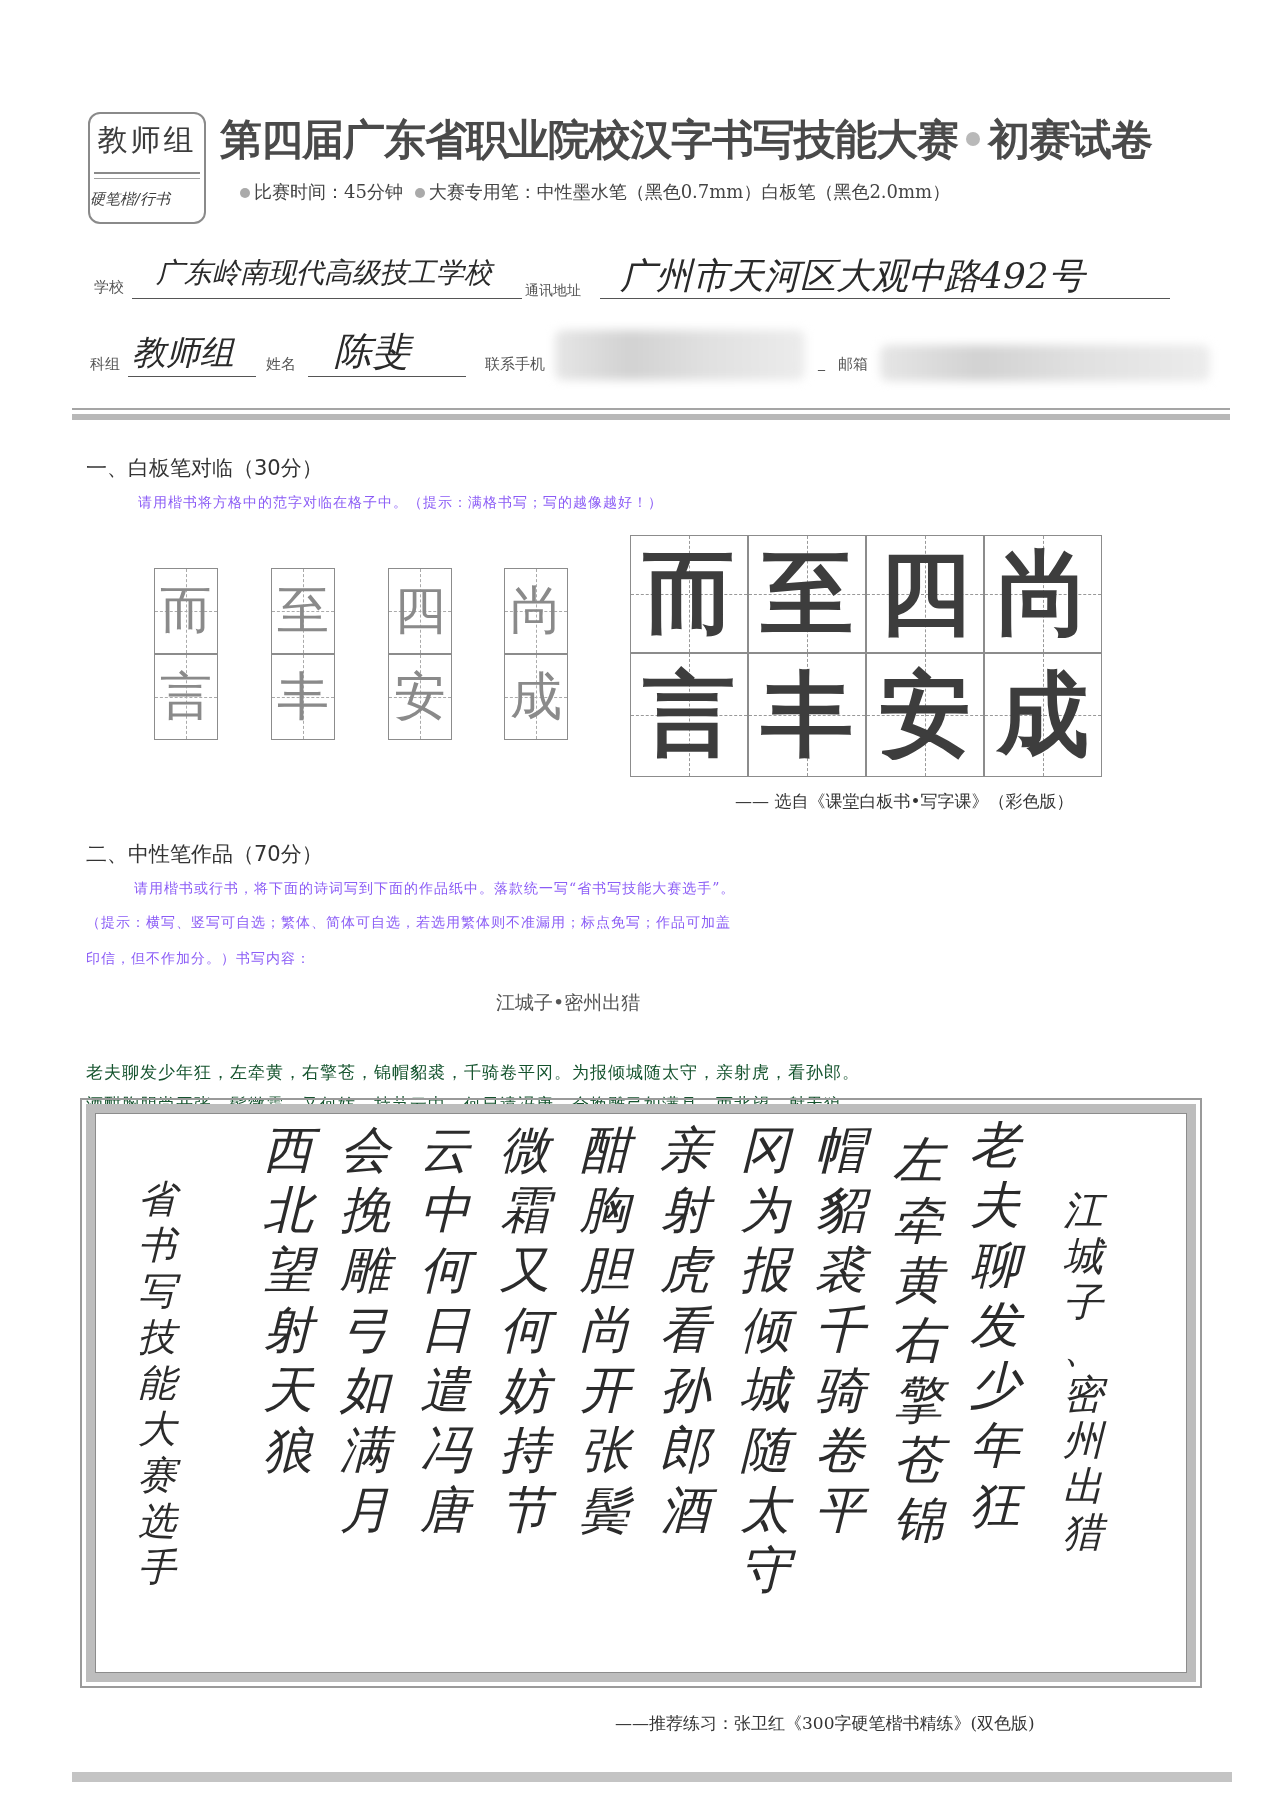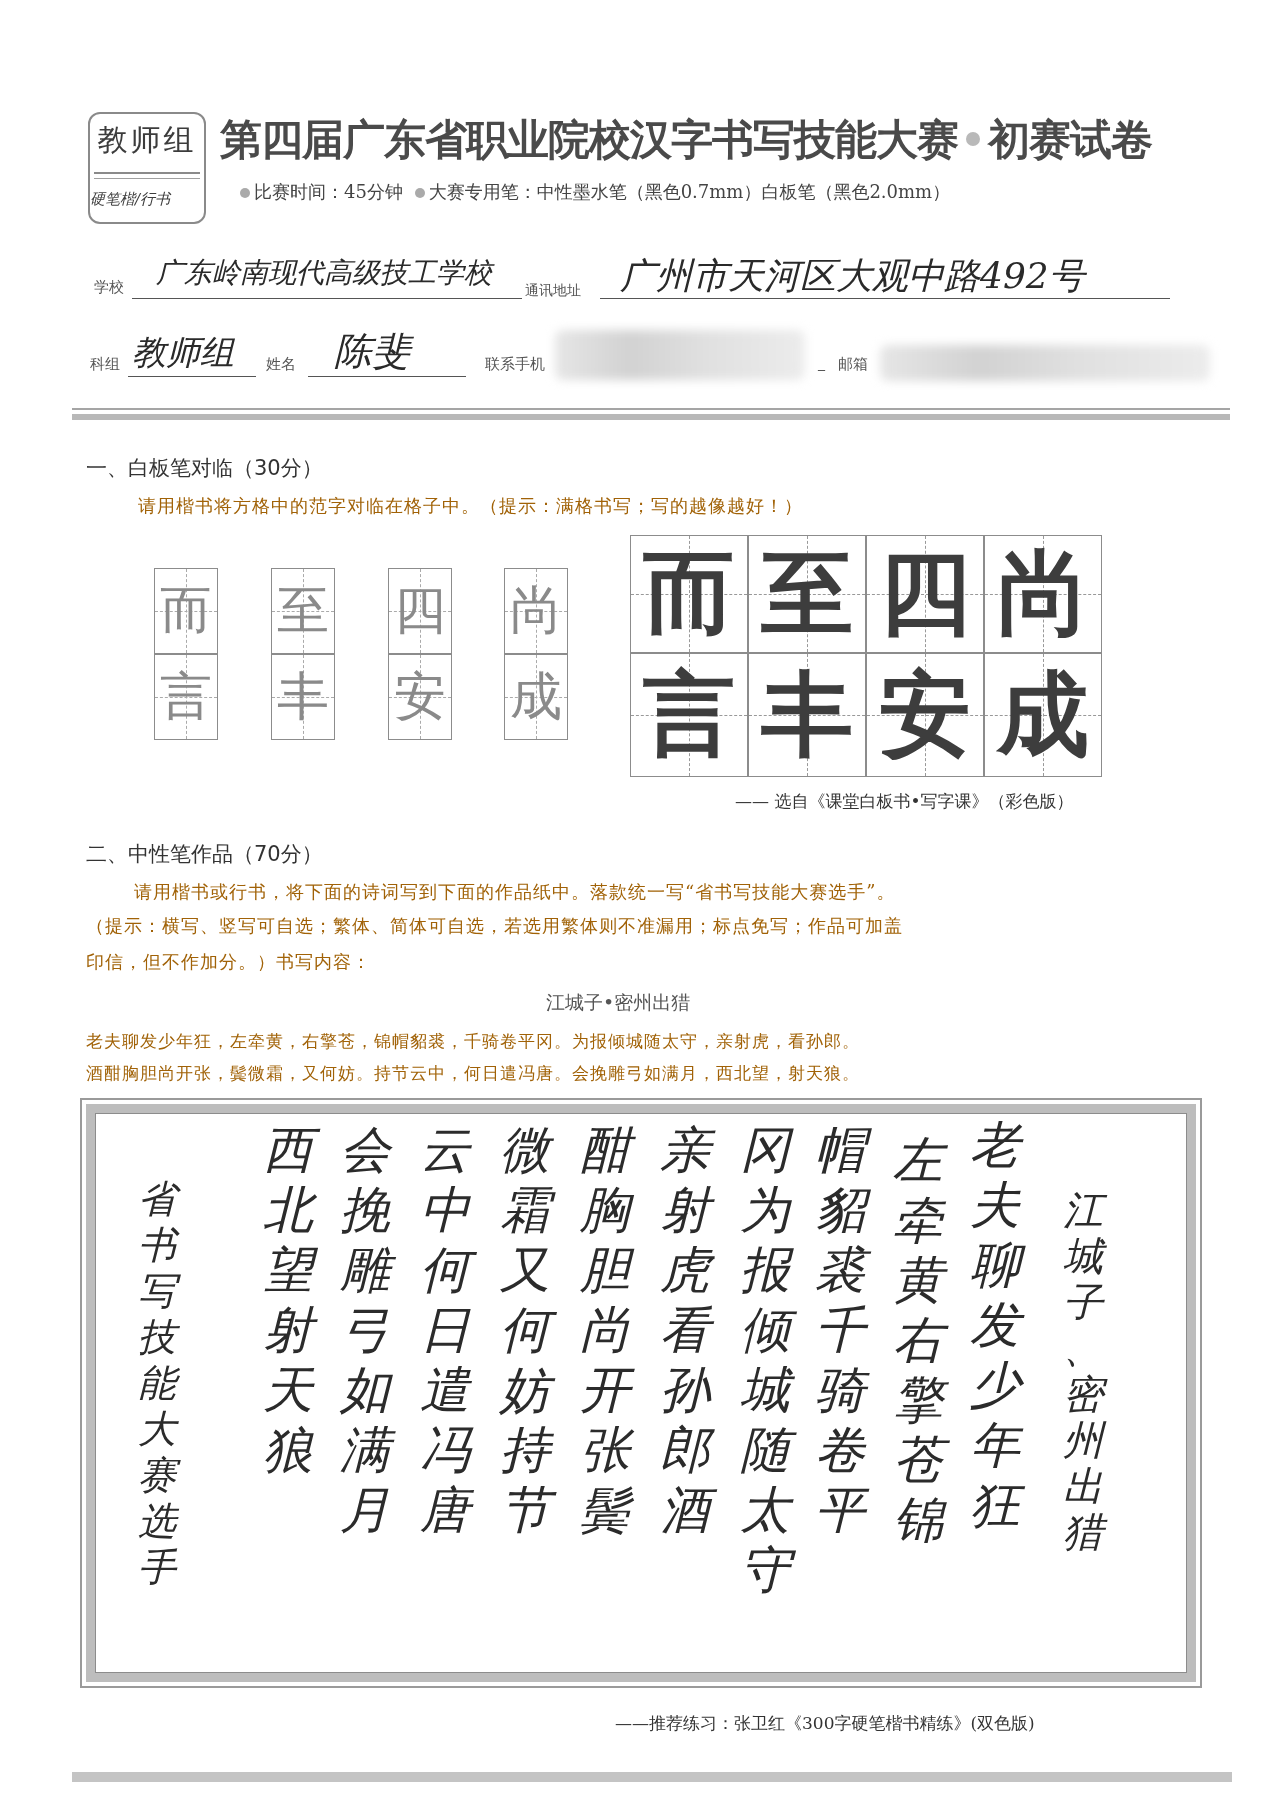--- a/index.html
+++ b/index.html
@@ -28,39 +28,39 @@
   .lbl{font-size:15px;color:#555;white-space:nowrap;}
   .hw{font-family:"DejaVu Serif",serif;font-style:italic;color:#2a2a2a;white-space:nowrap;}
   .uline{border-bottom:1.5px solid #555;}
   .blur{background:linear-gradient(90deg,#e6e6e6,#d2d2d2 30%,#e0e0e0 60%,#ececec);filter:blur(5px);border-radius:8px;}
 
   .sep1{left:72px;top:408px;width:1158px;border-top:2px solid #a5a5a5;}
   .sep2{left:72px;top:414px;width:1158px;height:6px;background:#b8b8b8;}
 
   
   .sec-title{font-size:21px;color:#333;white-space:nowrap;}
-  .para{font-size:18px;color:#a16207;font-family:"DejaVu Serif",serif;white-space:nowrap;letter-spacing:1px;}
+  .para{font-size:14px;color:#8b5cf6;font-family:"DejaVu Serif",serif;white-space:nowrap;letter-spacing:1px;}
 
   
   .cell{position:absolute;width:64px;height:86px;border:1.5px solid #8c8c8c;box-sizing:border-box;background:#fff;}
   .cell::before{content:"";position:absolute;left:50%;top:0;bottom:0;border-left:1px dashed #aaa;}
   .cell::after{content:"";position:absolute;top:50%;left:0;right:0;border-top:1px dashed #aaa;}
   .cell span{position:absolute;left:0;top:0;width:100%;height:100%;display:flex;align-items:center;justify-content:center;
              font-size:52px;color:#8a8a8a;font-family:"DejaVu Serif",serif;z-index:1;}
 
   
   .bcell{position:absolute;width:118px;height:118px;border:1.5px solid #8c8c8c;box-sizing:border-box;background:#fff;}
   .bcell::before{content:"";position:absolute;left:50%;top:0;bottom:0;border-left:1px dashed #999;}
   .bcell::after{content:"";position:absolute;top:50%;left:0;right:0;border-top:1px dashed #999;}
   .bcell span{position:absolute;left:0;top:0;width:100%;height:100%;display:flex;align-items:center;justify-content:center;
               font-size:92px;font-weight:bold;color:#3d3d3d;font-family:"DejaVu Sans",sans-serif;z-index:1;}
 
   .source{font-size:17px;color:#333;font-family:"DejaVu Serif",serif;white-space:nowrap;}
   .poem-title{font-size:19px;color:#555;font-family:"DejaVu Serif",serif;white-space:nowrap;}
-  .poem-line{font-size:17px;color:#a16207;font-family:"DejaVu Serif",serif;white-space:nowrap;letter-spacing:1px;}
+  .poem-line{font-size:17px;color:#14532d;font-family:"DejaVu Serif",serif;white-space:nowrap;letter-spacing:1px;margin-top:31px;}
 
   
   .frame-outer{left:80px;top:1098px;width:1122px;height:590px;border:2px solid #9a9a9a;box-sizing:border-box;}
   .frame-band{position:absolute;left:4px;top:4px;right:4px;bottom:4px;border:9px solid #bdbdbd;box-sizing:border-box;}
   .frame-inner{position:absolute;left:13px;top:13px;right:13px;bottom:13px;border:1px solid #8c8c8c;background:#fff;}
 
   .vcol{position:absolute;display:flex;flex-direction:column;align-items:center;
         font-family:"DejaVu Serif",serif;font-style:italic;color:#2b2b2b;}
   .vcol span{display:block;line-height:1;}
   .main-col span{font-size:50px;height:60px;}
@@ -171,21 +171,21 @@
     </div>
 </div>
 
 <span class="abs source" style="left:735px;top:790px">—— 选自《课堂白板书•写字课》（彩色版）</span>
 
 <span class="abs sec-title" style="left:86px;top:840px">二、中性笔作品（70分）</span>
 <span class="abs para" style="left:134px;top:880px">请用楷书或行书，将下面的诗词写到下面的作品纸中。落款统一写“省书写技能大赛选手”。</span>
 <span class="abs para" style="left:86px;top:914px">（提示：横写、竖写可自选；繁体、简体可自选，若选用繁体则不准漏用；标点免写；作品可加盖</span>
 <span class="abs para" style="left:86px;top:950px">印信，但不作加分。）书写内容：</span>
 
-<span class="abs poem-title" style="left:546px;top:990px">江城子•密州出猎</span>
+<span class="abs poem-title" style="left:496px;top:990px">江城子•密州出猎</span>
 <span class="abs poem-line" style="left:86px;top:1030px">老夫聊发少年狂，左牵黄，右擎苍，锦帽貂裘，千骑卷平冈。为报倾城随太守，亲射虎，看孙郎。</span>
 <span class="abs poem-line" style="left:86px;top:1062px">酒酣胸胆尚开张，鬓微霜，又何妨。持节云中，何日遣冯唐。会挽雕弓如满月，西北望，射天狼。</span>
 
 <div class="abs frame-outer">
   <div class="frame-band"></div>
   <div class="frame-inner"></div>
 </div>
 
 <div class="vcol title-col" style="left:1058px;top:1190px;width:50px" id="col-title">
     <span>江</span>

